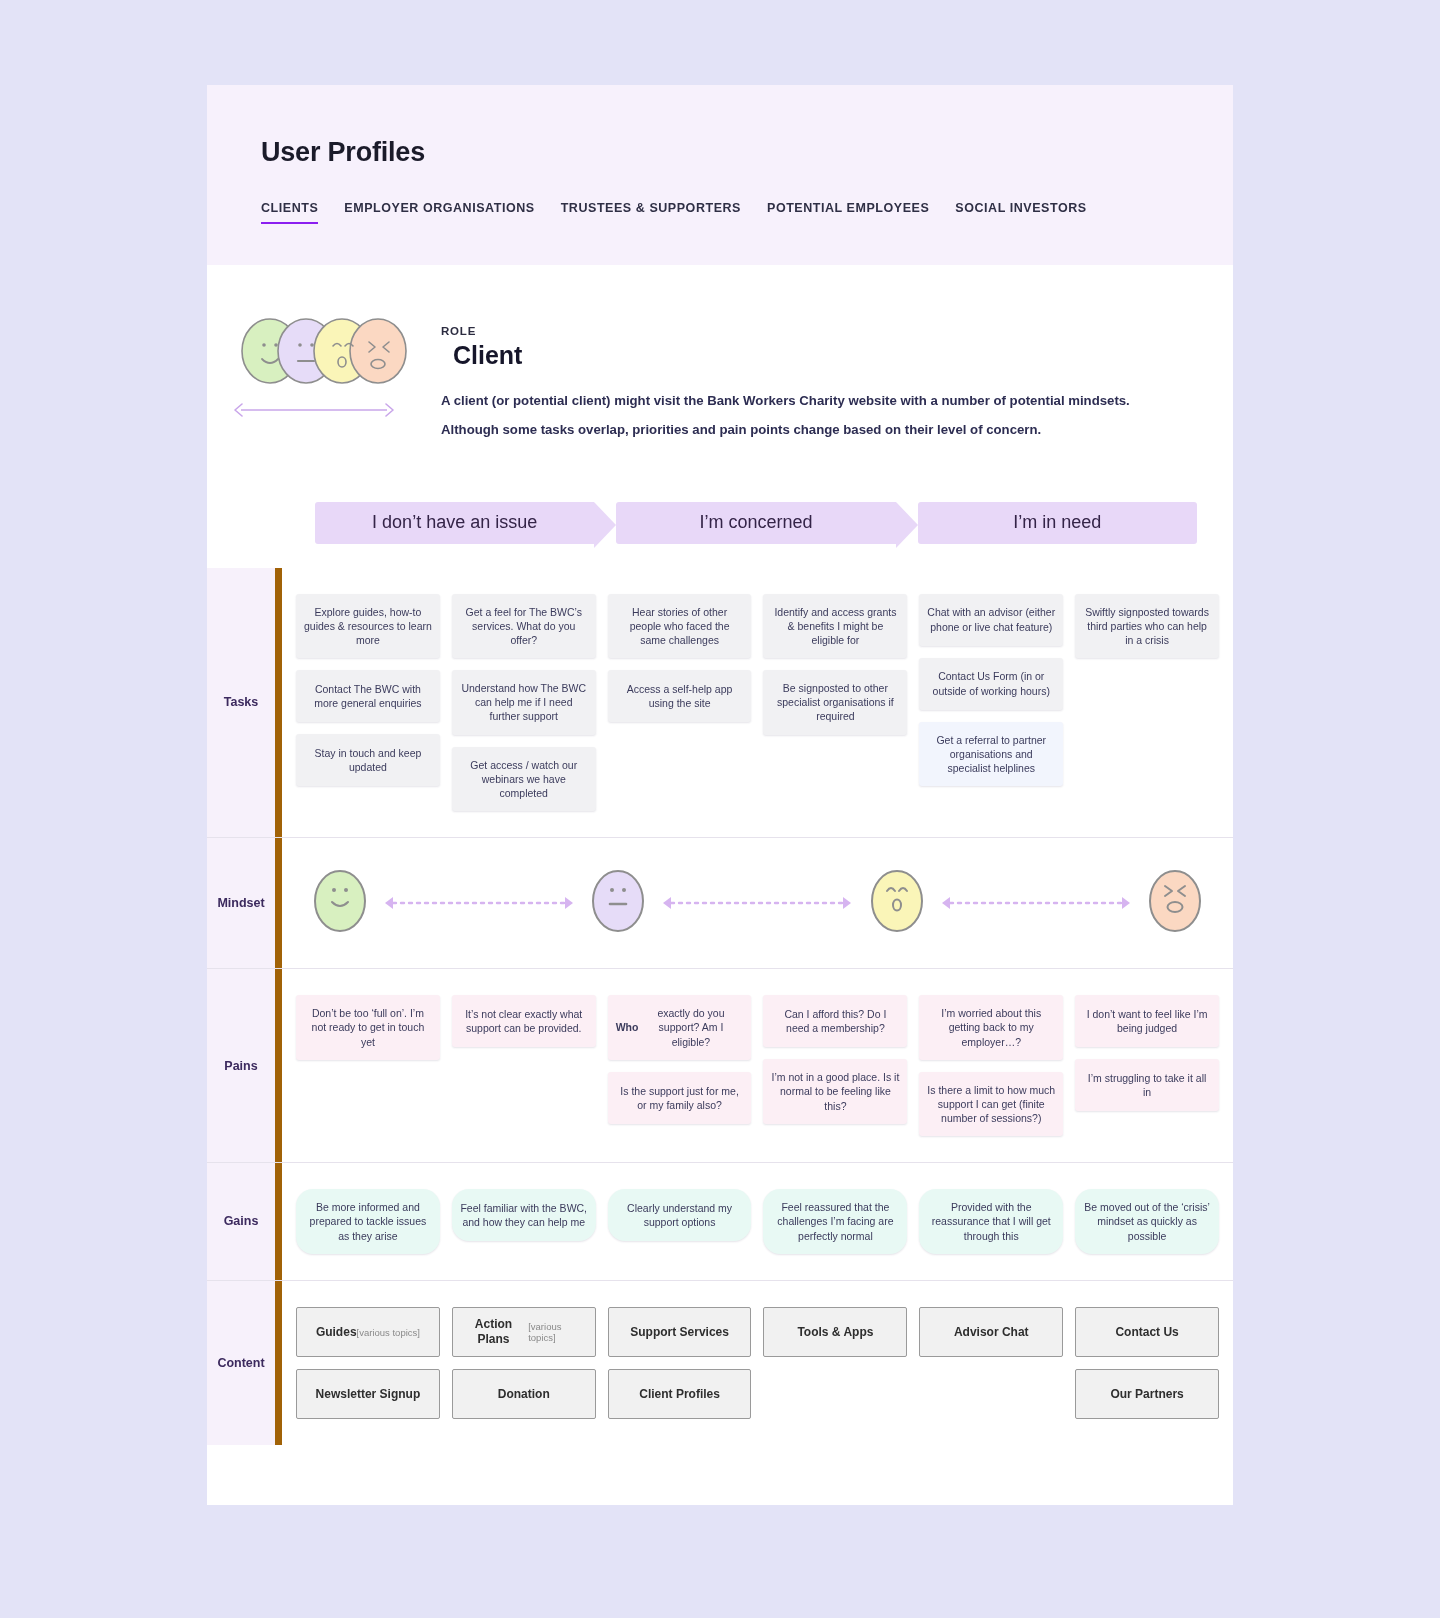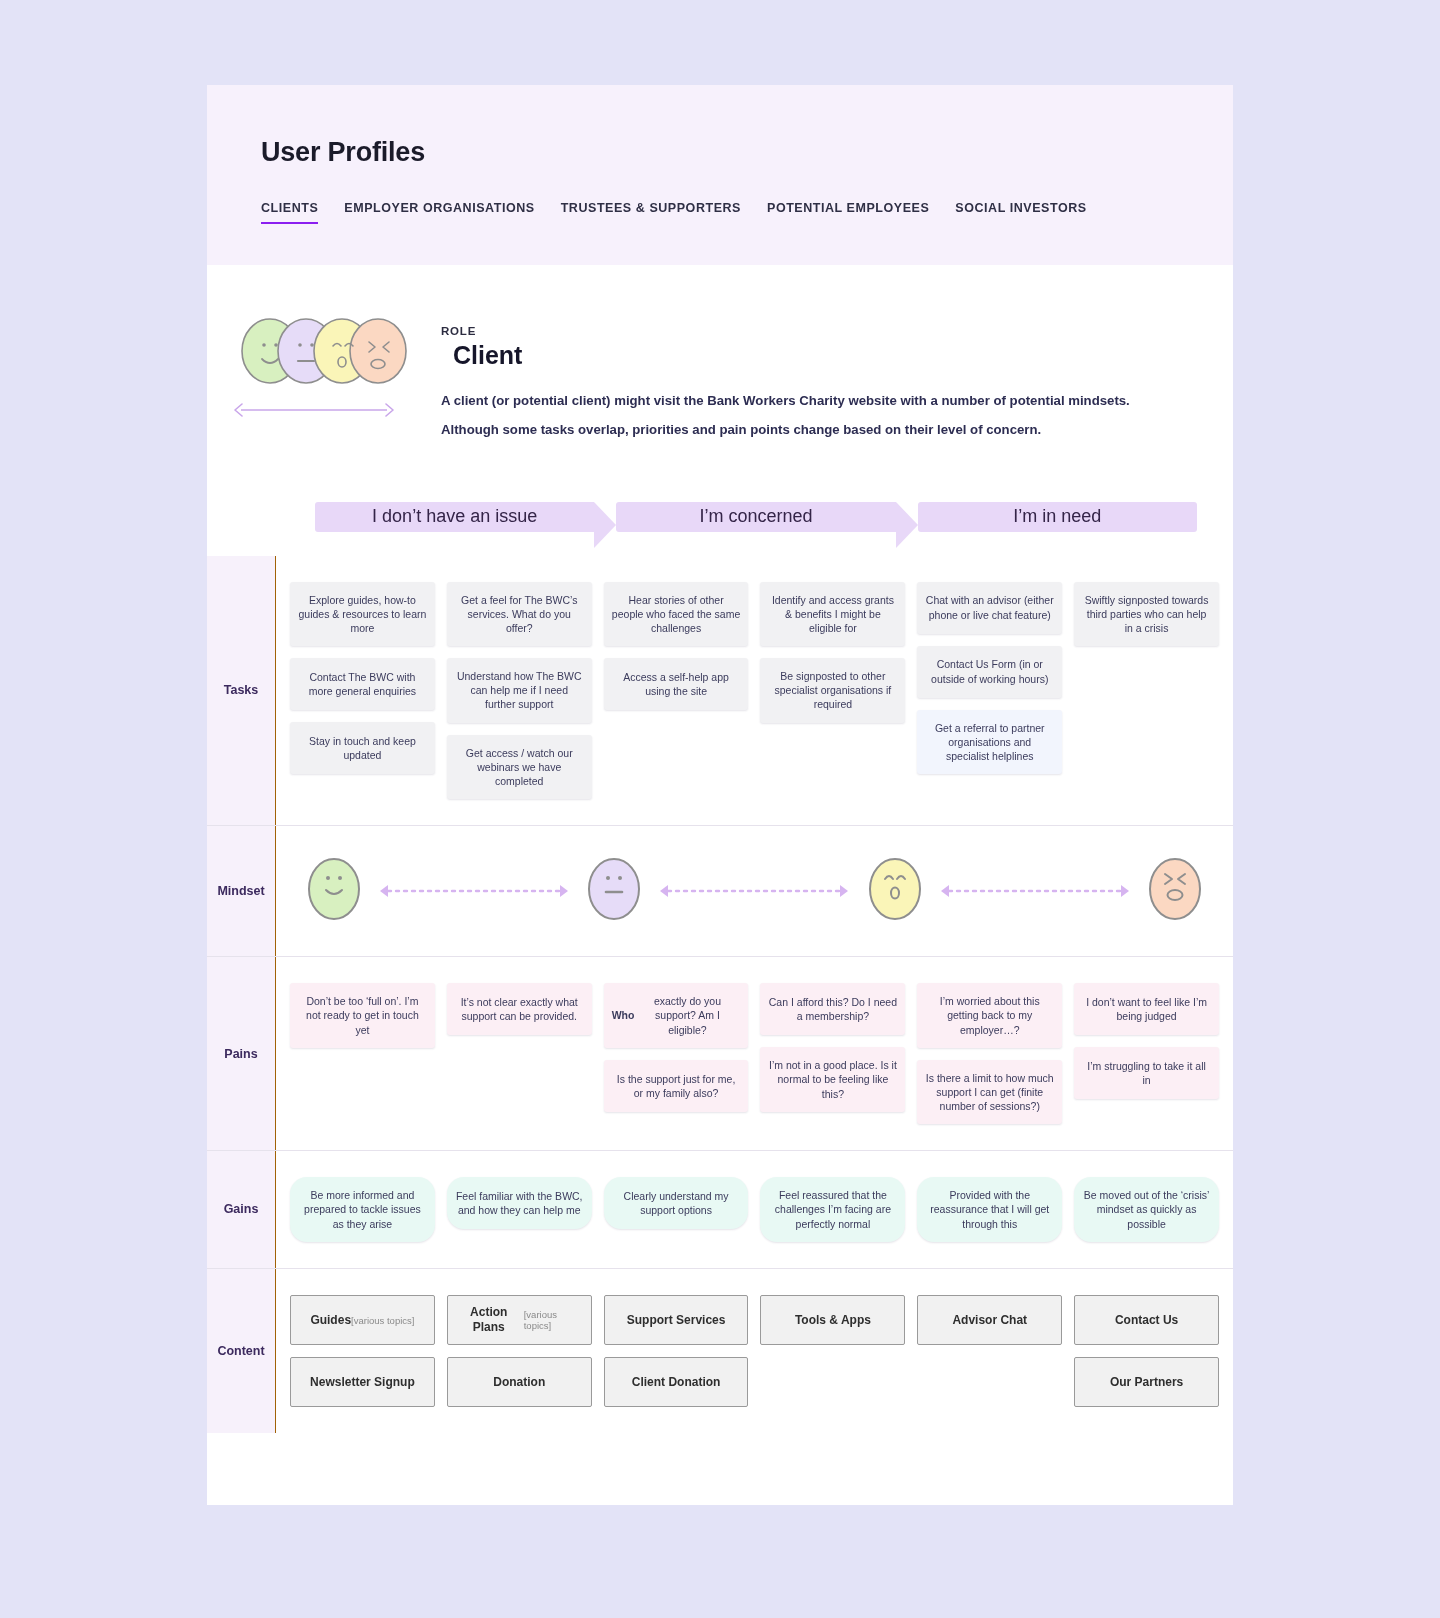--- a/index.html
+++ b/index.html
@@ -74,21 +74,21 @@
   }
 
   
   .stages {
     display: flex;
     margin: 52px 0 0 108px;
     padding-right: 36px;
   }
   .stage {
     position: relative;
-    height: 30px;
+    height: 42px;
     display: flex;
     align-items: center;
     justify-content: center;
     color: #342448;
     font-size: 18px;
     background: #e8d8f8;
     flex: 1;
     margin-right: 22px;
     border-radius: 3px 0 0 3px;
   }
@@ -114,21 +114,21 @@
     background: #f7f1fb;
     display: flex;
     align-items: center;
     justify-content: center;
     font-size: 12.5px;
     font-weight: 700;
     color: #3c2a5e;
   }
   .rowbody {
     flex: 1;
-    border-left: 1px solid #a16207;
+    border-left: 7px solid #a16207;
     padding: 26px 14px 26px 14px;
   }
   .grid {
     display: grid;
     grid-template-columns: repeat(6, 1fr);
     column-gap: 12px;
     row-gap: 12px;
     align-items: start;
   }
   .cell { display: flex; flex-direction: column; gap: 12px; }
@@ -415,21 +415,21 @@
               </div>
               <div class="content-box">
                 <div class="cb-title">Donation</div>
               </div>
             </div>
             <div class="cell">
               <div class="content-box">
                 <div class="cb-title">Support Services</div>
               </div>
               <div class="content-box">
-                <div class="cb-title">Client Donation</div>
+                <div class="cb-title">Client Profiles</div>
               </div>
             </div>
             <div class="cell">
               <div class="content-box">
                 <div class="cb-title">Tools &amp; Apps</div>
               </div>
             </div>
             <div class="cell">
               <div class="content-box">
                 <div class="cb-title">Advisor Chat</div>

